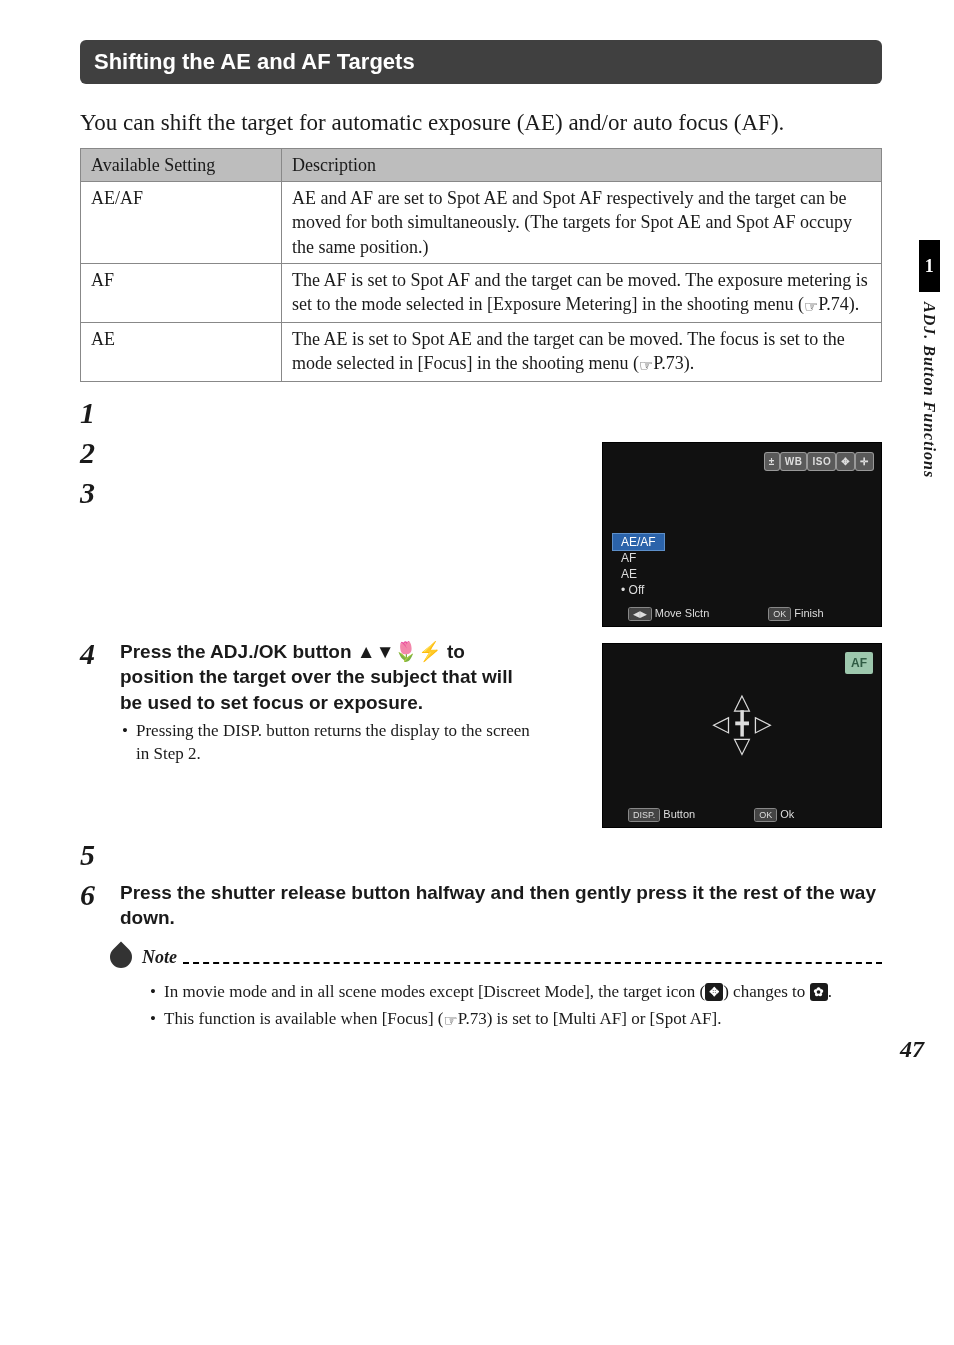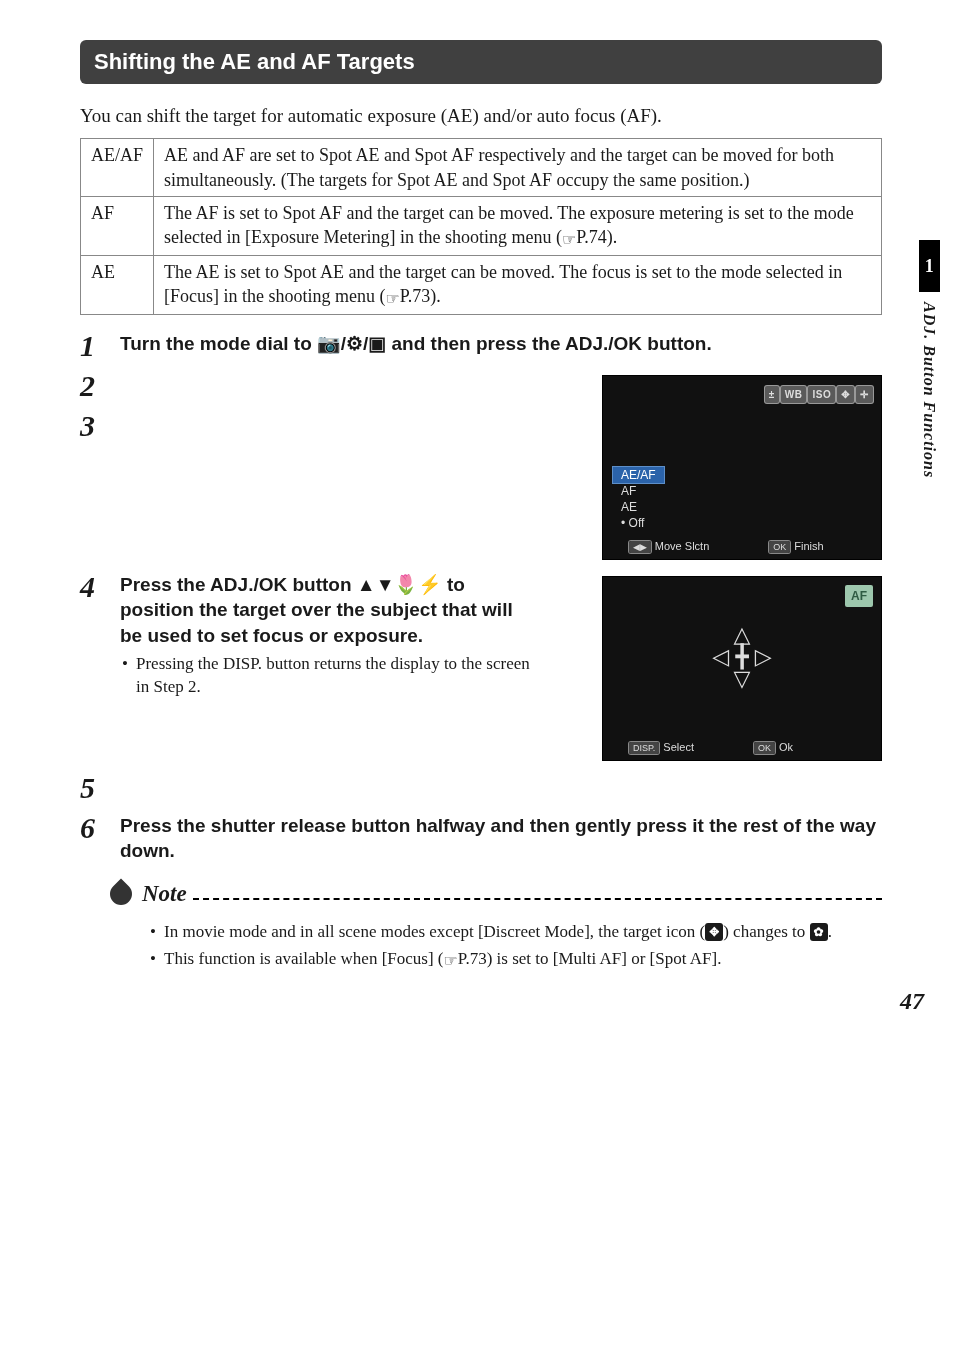--- a/index.html
+++ b/index.html
@@ -16,21 +16,21 @@
       background: #404040;
       color: #fff;
       font-weight: bold;
       font-size: 22px;
       font-family: Arial, sans-serif;
       padding: 7px 14px;
       border-radius: 6px;
       margin-bottom: 12px;
     }
     .intro {
-      font-size: 19px;
+      font-size: 23px;
       margin-bottom: 10px;
     }
     table.settings {
       width: 100%;
       border-collapse: collapse;
       font-size: 18px;
       margin-bottom: 16px;
     }
     table.settings th {
       background: #bdbdbd;
@@ -181,21 +181,21 @@
       height: 22px;
       background: #333;
       border-radius: 0 50% 50% 50%;
       transform: rotate(45deg);
       margin-right: 10px;
       position: relative;
     }
     .note-title {
       font-weight: bold;
       font-style: italic;
-      font-size: 23px;
+      font-size: 18px;
     }
     .note-dashes {
       flex: 1;
       border-bottom: 2px dashed #000;
       margin-left: 6px;
       height: 11px;
     }
     .note-items {
       font-size: 17px;
       margin: 12px;
@@ -232,21 +232,21 @@
       writing-mode: horizontal-tb;
     }
     .side-tab .label {
       font-style: italic;
       font-weight: bold;
       letter-spacing: 1px;
     }
     .page-number {
       position: absolute;
       right: 30px;
-      bottom: 6px;
+      bottom: 18px;
       font-size: 24px;
       font-weight: bold;
       font-style: italic;
     }
     .icon-box {
       display: inline-block;
       background: #1a1a1a;
       color: #fff;
       font-size: 12px;
       font-weight: bold;
@@ -270,20 +270,24 @@
   <span class="chapnum">1</span>
   <span class="label">ADJ. Button Functions</span>
 </div>
 
 <div class="section-header">Shifting the AE and AF Targets</div>
 
 <p class="intro">You can shift the target for automatic exposure (AE) and/or auto focus (AF).</p>
 
 <table class="settings">
   <tbody>
+      <tr>
+    <th style="width:180px">Available Setting</th>
+    <th>Description</th>
+  </tr>
   <tr>
     <td>AE/AF</td>
     <td>AE and AF are set to Spot AE and Spot AF respectively and the target can be moved for both simultaneously. (The targets for Spot AE and Spot AF occupy the same position.)</td>
   </tr>
   <tr>
     <td>AF</td>
     <td>
       <span>The AF is set to Spot AF and the target can be moved. The exposure metering is set to the mode selected in [Exposure Metering] in the shooting menu (</span><span class="icon-ref">☞</span><span>P.74).</span>
     </td>
   </tr>
@@ -293,25 +297,20 @@
       <span>The AE is set to Spot AE and the target can be moved. The focus is set to the mode selected in [Focus] in the shooting menu (</span><span class="icon-ref">☞</span><span>P.73).</span>
     </td>
   </tr>
 </tbody>
   </table>
 
 <div class="steps">
 
   <div class="step">
     <div class="num">1</div>
-    <div class="body">
-      <div class="headline">
-        <span>Turn the mode dial to </span><span class="glyph">📷/⚙/▣</span><span> and then press the ADJ./OK button.</span>
-      </div>
-    </div>
   </div>
 
   <div class="float-img">
     <div class="screen1-badges">
       <span>±</span>
       <span>WB</span>
       <span>ISO</span>
       <span>✥</span>
       <span>✛</span>
     </div>
@@ -336,21 +335,21 @@
   </div>
 
   <div class="clear"></div>
 
   <div class="float-img">
     <div class="screen2-badge">AF</div>
     <div class="screen2-cross">
       △<br>◁&nbsp;╋&nbsp;▷<br>▽
     </div>
     <div class="screen-bar">
-      <span><span class="k">DISP.</span><span>Select</span></span>
+      <span><span class="k">DISP.</span><span>Button</span></span>
       <span><span class="k">OK</span><span>Ok</span></span>
     </div>
   </div>
 
   <div class="step">
     <div class="num">4</div>
     <div class="body" style="max-width:420px">
       <div class="headline">
         <span>Press the ADJ./OK button </span><span class="glyph">▲▼🌷⚡</span><span> to position the target over the subject that will be used to set focus or exposure.</span>
       </div>

